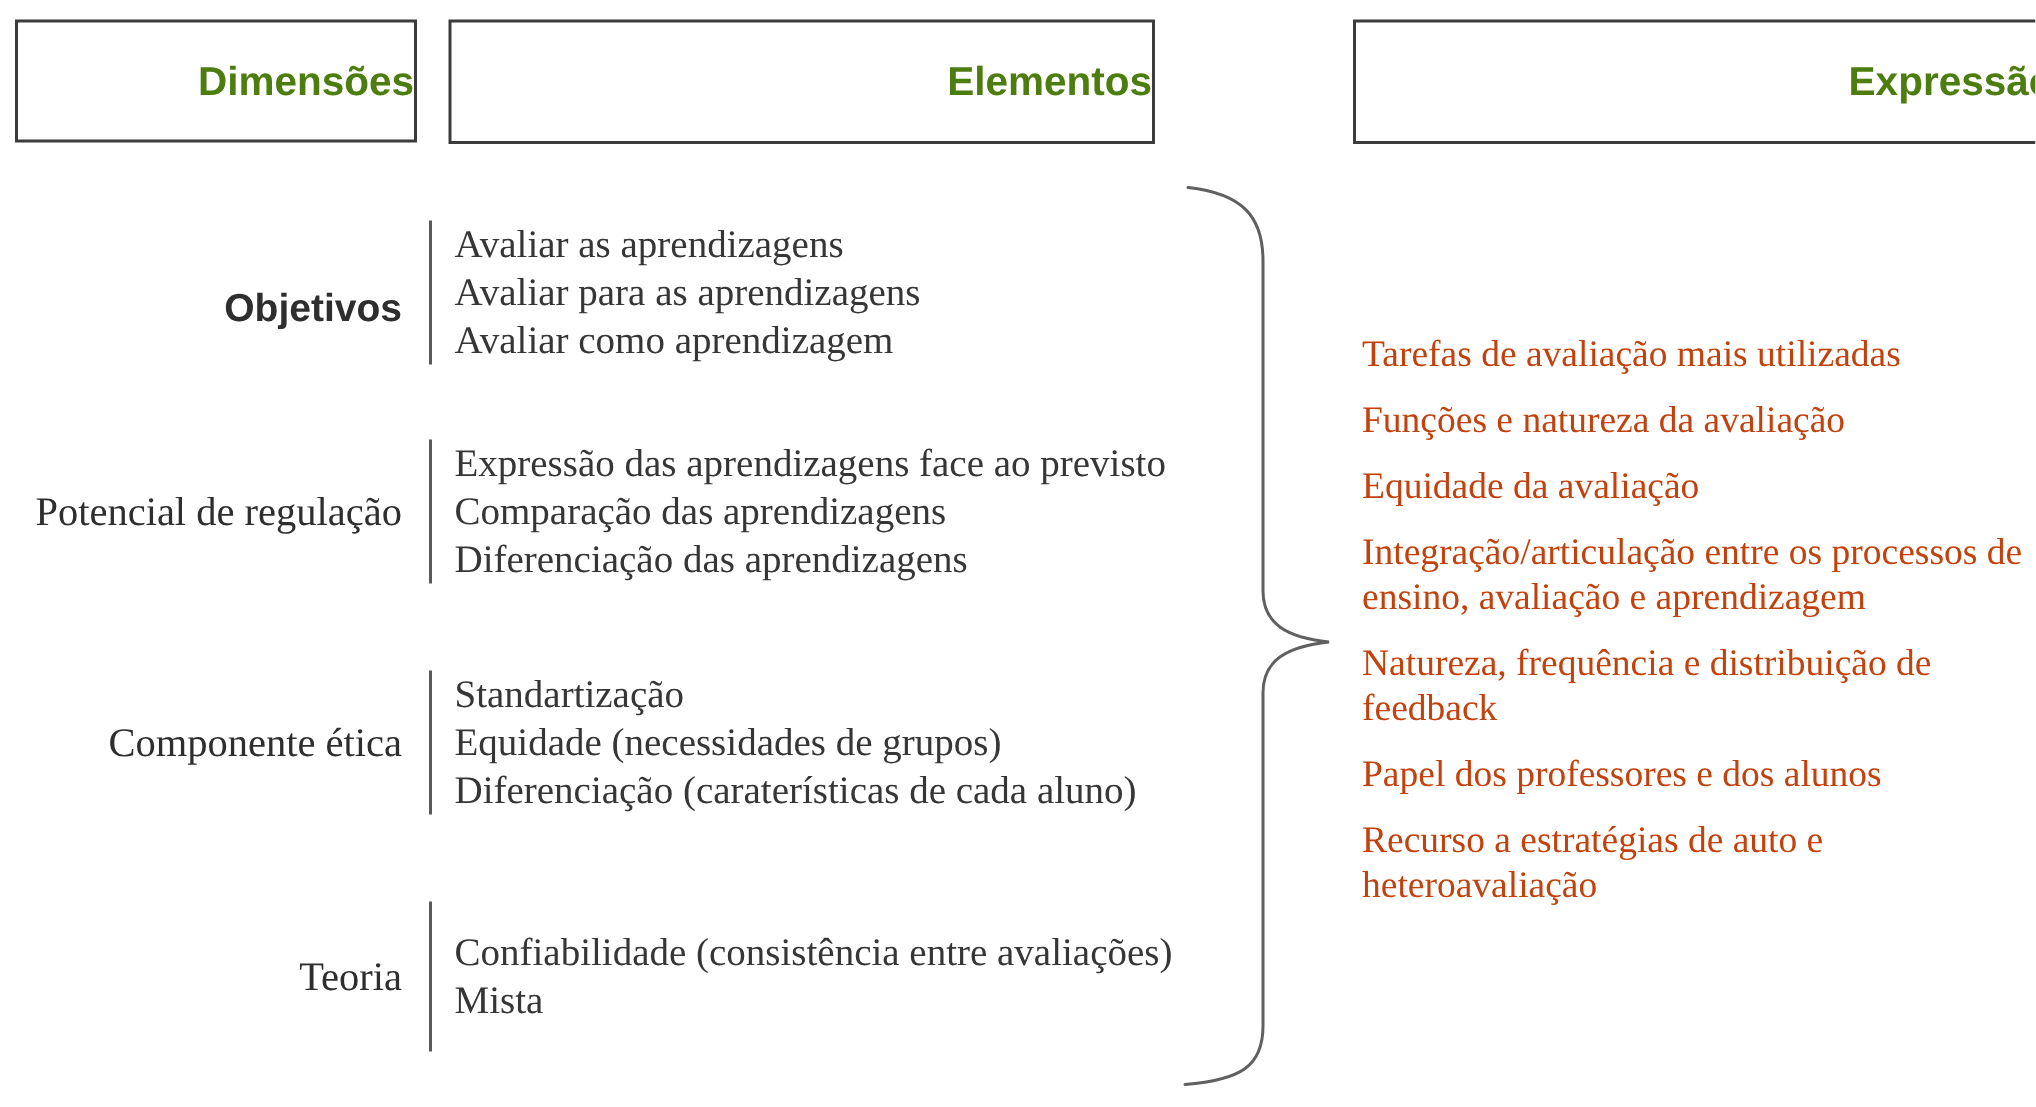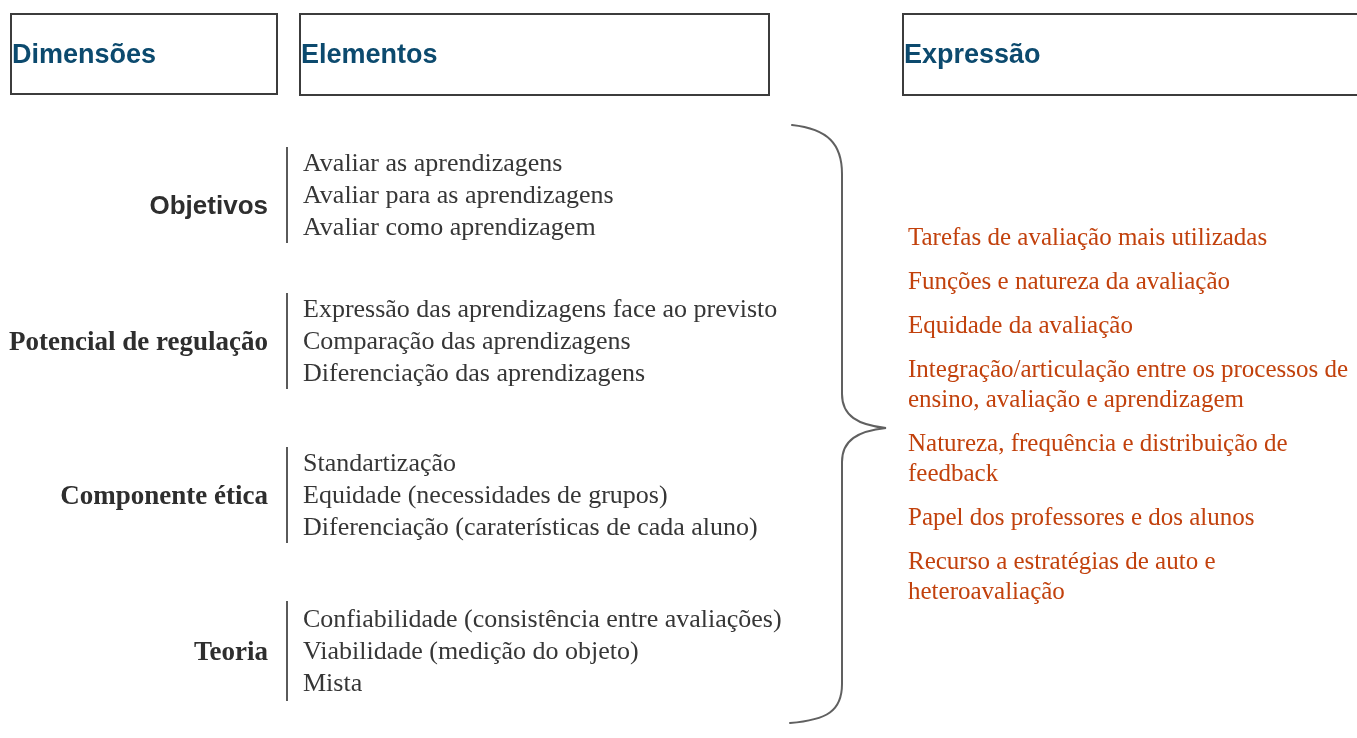--- a/index.html
+++ b/index.html
@@ -2,23 +2,23 @@
 <html><head>
 <meta charset="utf-8">
 <style>
   html,body{margin:0;padding:0;background:#ffffff;}
   #canvas{position:relative;width:1357px;height:738px;background:#ffffff;overflow:hidden;}
 
   .hbox{
     position:absolute;
     border:2px solid #3c3c3c;
     background:#ffffff;
-    display:flex;align-items:center;justify-content:flex-start;
+    display:flex;align-items:center;justify-content:flex-end;
     font-family:"Liberation Sans",sans-serif;
-    font-weight:bold;font-size:27px;color:#0c4a6e;
+    font-weight:bold;font-size:27px;color:#4d7c0f;
     box-sizing:border-box;
   }
   #box-dimensoes{left:10px;top:13px;width:268px;height:82px;}
   #box-elementos{left:299px;top:13px;width:471px;height:83px;}
   #box-expressao{left:902px;top:13px;width:469px;height:83px;}
 
   .dim-row{
     position:absolute;left:0;
     display:flex;align-items:center;
   }
@@ -27,21 +27,21 @@
   #row-2{top:447px;height:96px;}
   #row-3{top:601px;height:100px;}
 
   .dim-label{
     width:286px;box-sizing:border-box;
     padding-right:18px;
     text-align:right;
     color:#2e2e2e;
   }
   .dim-label.sans{font-family:"Liberation Sans",sans-serif;font-weight:bold;font-size:26px;line-height:32px;margin-top:20px;}
-  .dim-label.serif{font-family:"Liberation Serif",serif;font-weight:bold;font-size:27px;line-height:32px;}
+  .dim-label.serif{font-family:"Liberation Serif",serif;font-weight:normal;font-size:27px;line-height:32px;}
 
   .row-items{
     align-self:stretch;
     border-left:2px solid #5a5a5a;
     padding-left:15px;
     display:flex;flex-direction:column;justify-content:center;
   }
   .element-item{
     font-family:"Liberation Serif",serif;
     font-size:26px;line-height:32px;
@@ -99,21 +99,20 @@
       <div class="element-item">Standartização</div>
       <div class="element-item">Equidade (necessidades de grupos)</div>
       <div class="element-item">Diferenciação (caraterísticas de cada aluno)</div>
     </div>
   </div>
 
   <div class="dim-row" id="row-3">
     <div class="dim-label serif">Teoria</div>
     <div class="row-items">
       <div class="element-item">Confiabilidade (consistência entre avaliações)</div>
-      <div class="element-item">Viabilidade (medição do objeto)</div>
       <div class="element-item">Mista</div>
     </div>
   </div>
 
   <svg id="brace-svg" width="1357" height="738" viewBox="0 0 1357 738" aria-hidden="true">
     <path d="M 792 125
              C 828 129, 842 144, 842 174
              L 842 394
              C 842 416, 858 425, 886 428
              C 858 431, 842 440, 842 462

